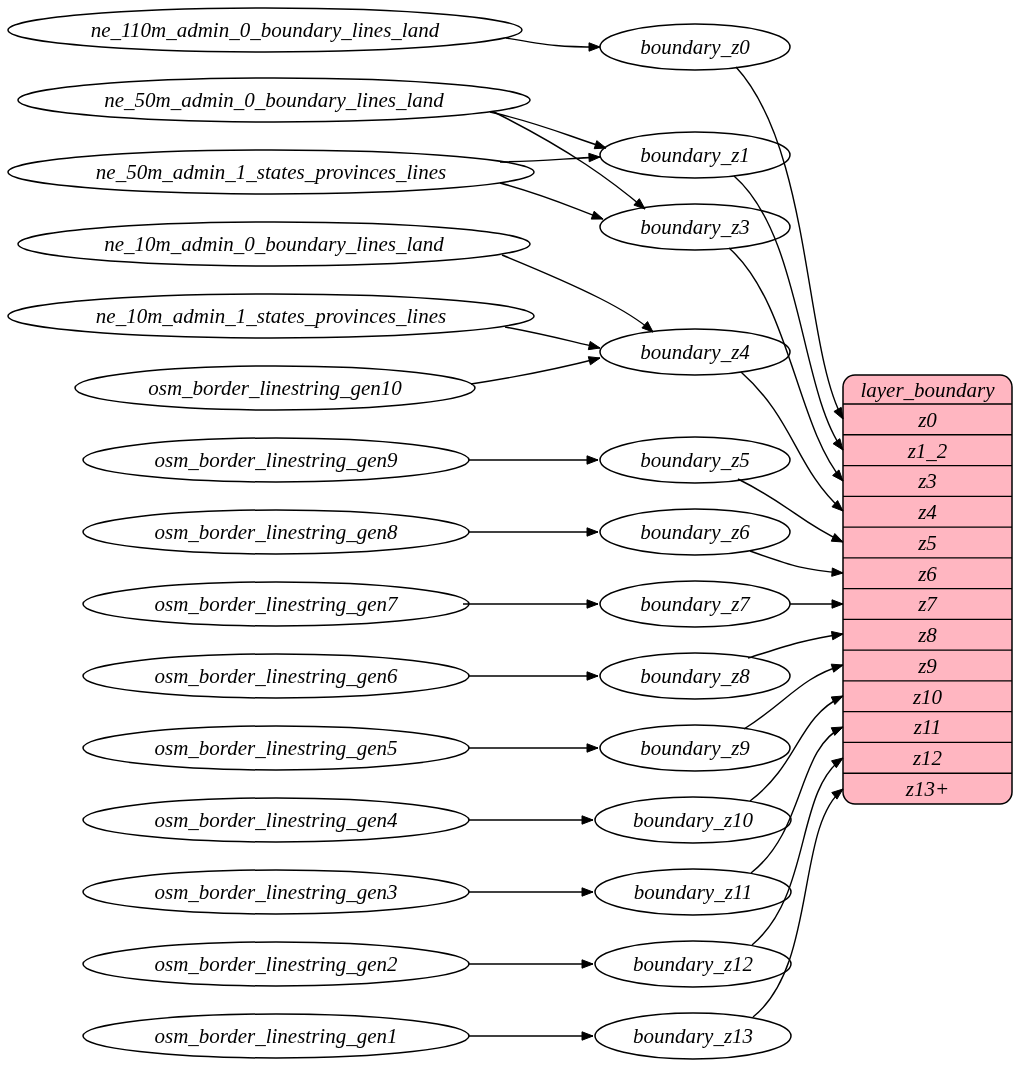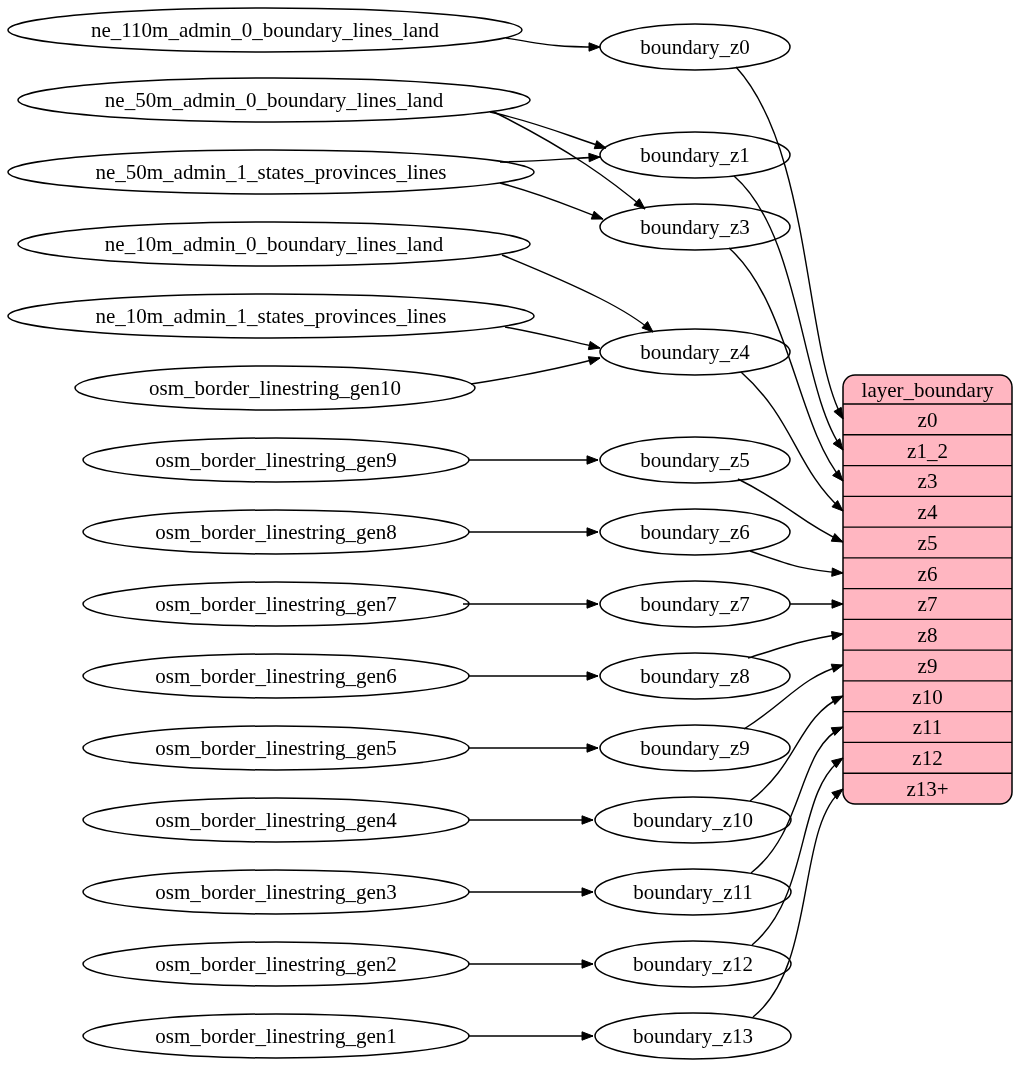--- a/index.html
+++ b/index.html
@@ -5,20 +5,21 @@
   html, body {
     margin: 0;
     padding: 0;
     background: #ffffff;
   }
   #canvas {
     width: 1019px;
     height: 1067px;
     position: relative;
     background: #ffffff;
+    font-style: italic;
   }
   svg text {
     font-family: "Liberation Serif", "DejaVu Serif", serif;
     font-size: 21px;
     fill: #000000;
   }
 </style>
 </head>
 <body>
 

